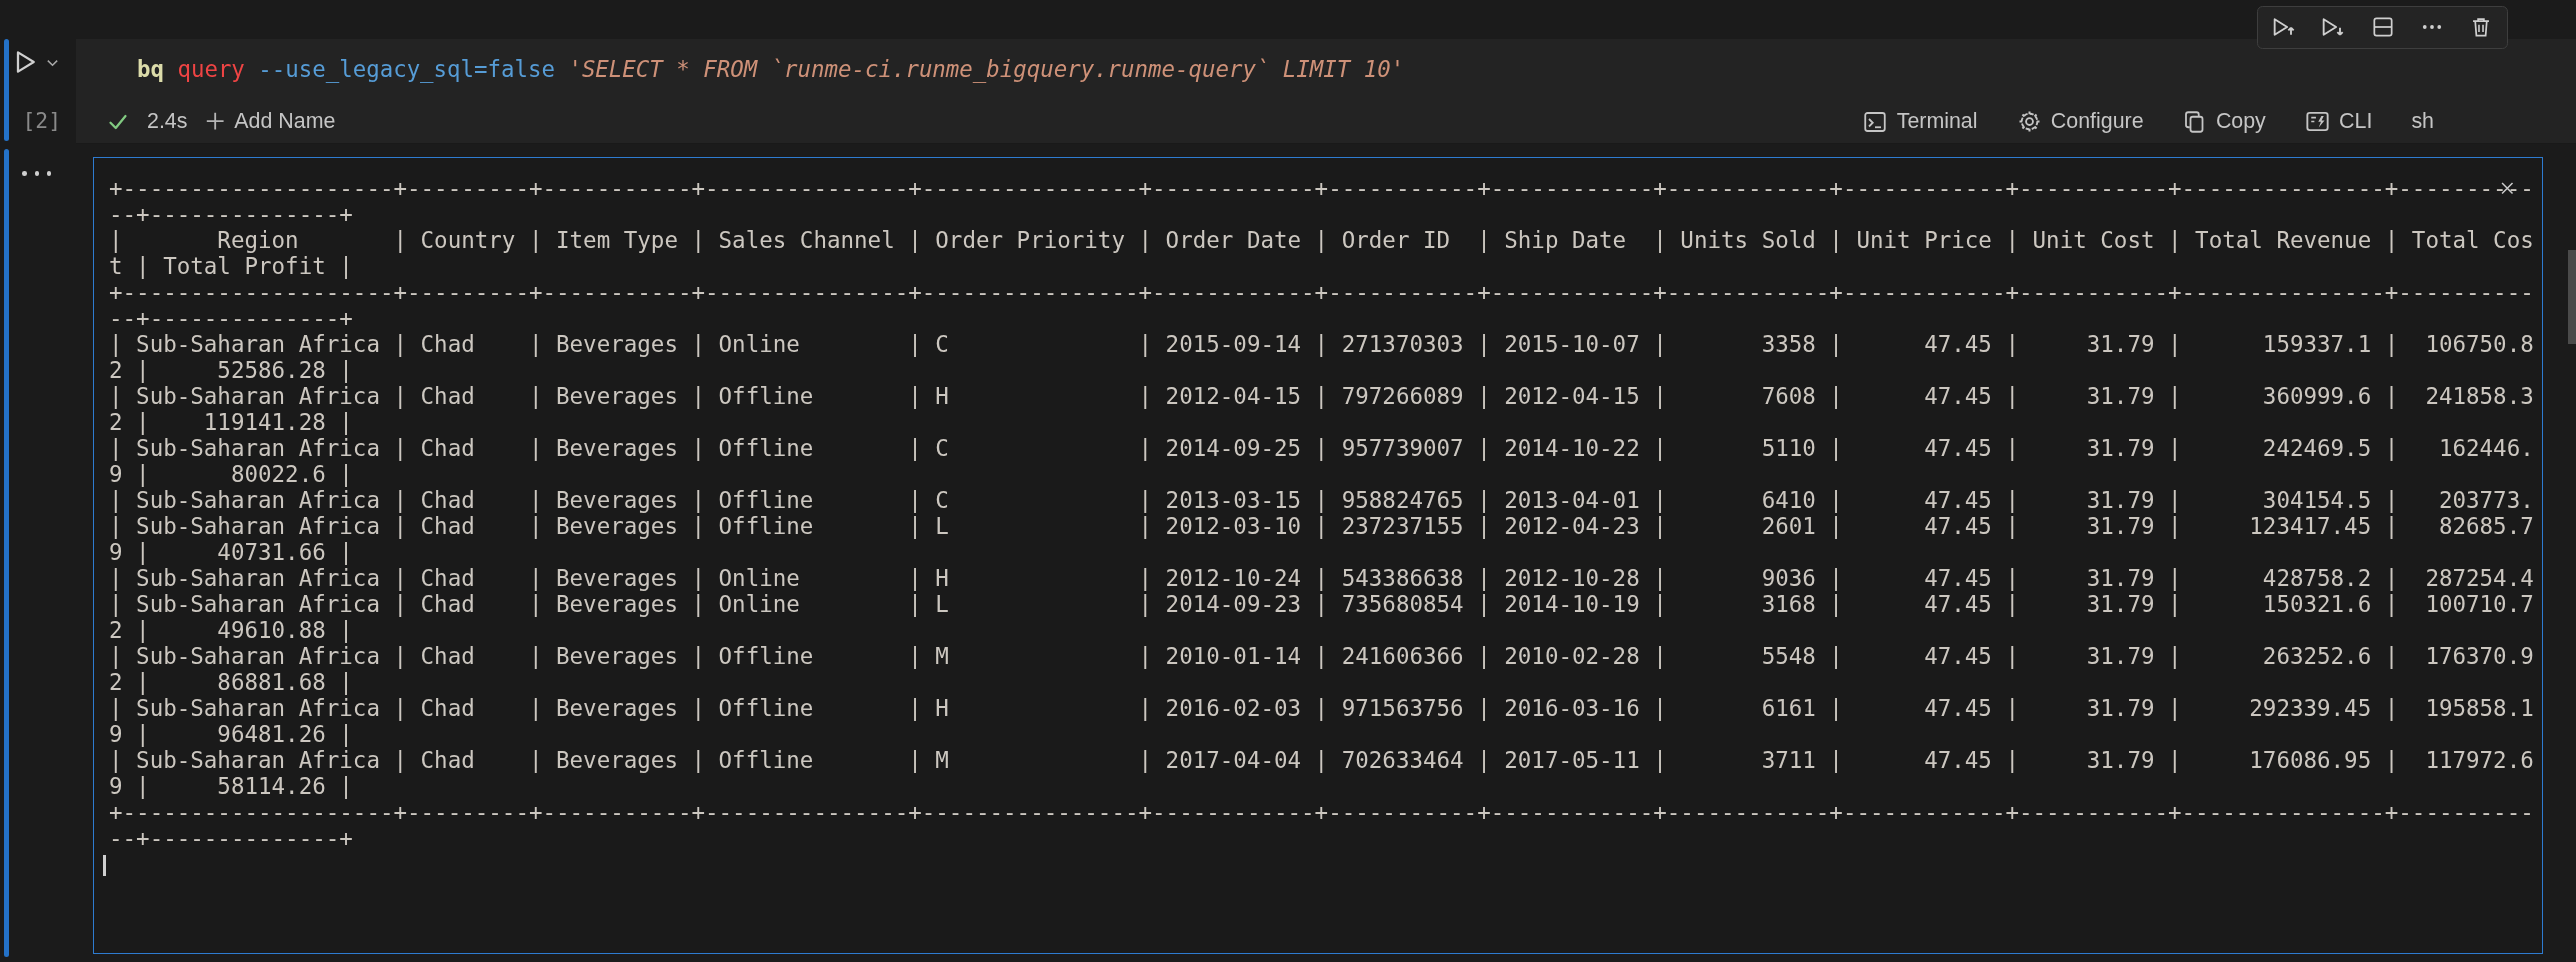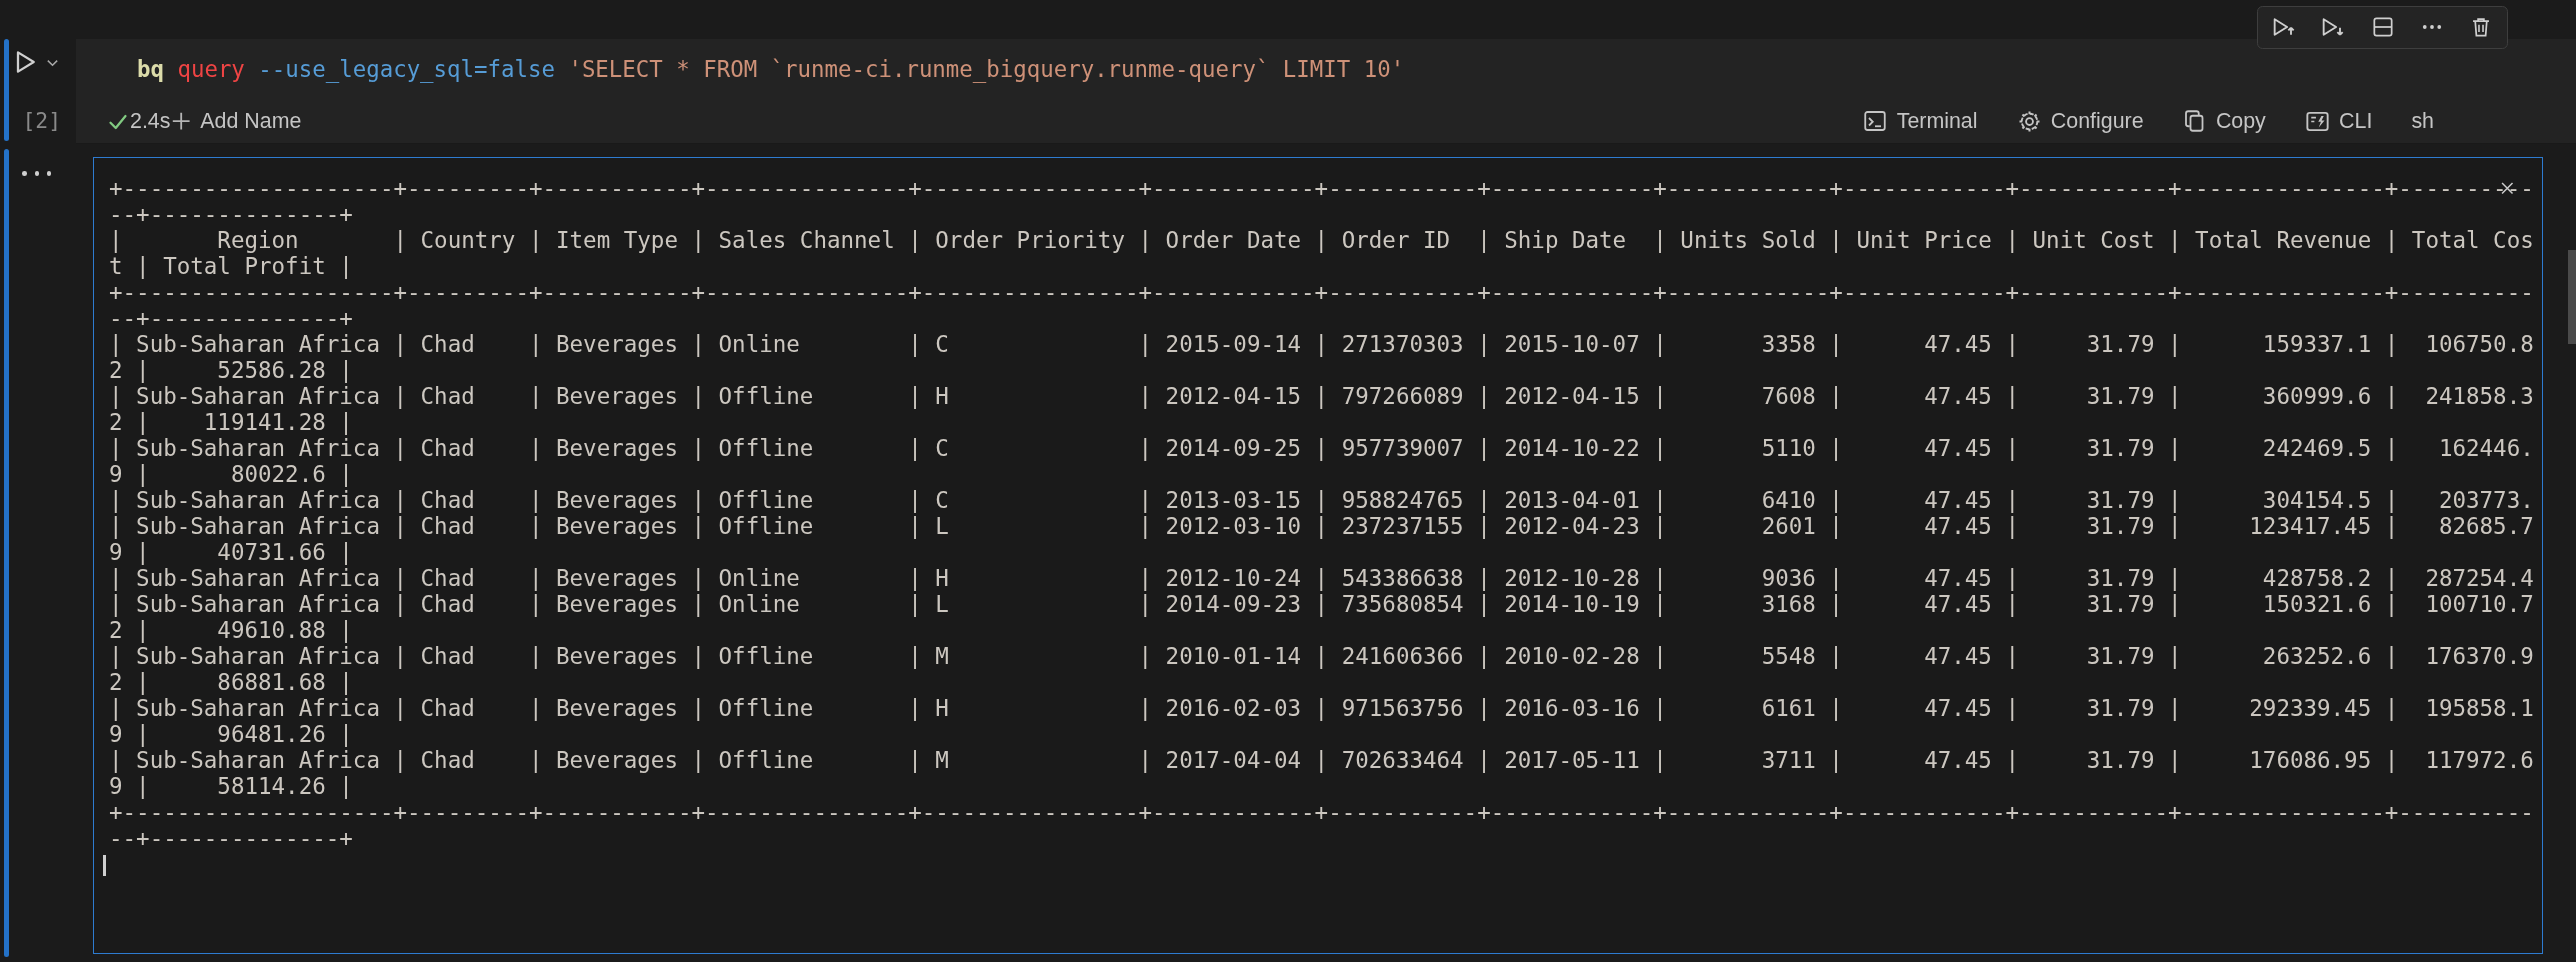--- a/index.html
+++ b/index.html
@@ -13,23 +13,23 @@
   .run-btn{position:absolute;left:11.2px;top:45px;width:48px;height:34px;display:flex;align-items:center;gap:5.6px;cursor:pointer;}
   .exec-count{position:absolute;left:22.4px;top:108px;font:21.4px/26px "DejaVu Sans Mono",monospace;color:#8a8a8a;}
   .kebab{position:absolute;left:22.4px;top:164px;width:37px;height:18.6px;display:flex;align-items:center;gap:7.5px;}
   .kebab i{width:4.7px;height:4.7px;border-radius:50%;background:#cfcfcf;display:block;}
 
   
   .cell{position:absolute;left:76px;top:39px;width:2500px;height:105px;background:#232323;}
   .cmd-row{position:absolute;left:0;top:0;right:0;height:61px;}
   .cmd-line{position:absolute;left:61px;top:0;height:61px;line-height:61px;font-family:"DejaVu Sans Mono",monospace;font-size:22.4px;white-space:pre;}
   .status-row{position:absolute;left:0;bottom:0;right:0;height:44px;display:flex;align-items:center;border-bottom:0.9px solid #191919;}
-  .status-left{display:flex;align-items:center;margin-left:30px;font-size:21.4px;color:#c5c5c5;}
+  .status-left{display:flex;align-items:center;gap:17px;margin-left:30px;font-size:21.4px;color:#c5c5c5;}
   .status-right{margin-left:auto;margin-right:142px;display:flex;align-items:center;gap:39px;font-size:21.4px;color:#c5c5c5;}
-  .status-item{display:flex;gap:9.3px;cursor:pointer;}
+  .status-item{display:flex;align-items:center;gap:9.3px;cursor:pointer;}
   .add-name{display:flex;align-items:center;gap:7.5px;cursor:pointer;}
 
   
   .float-toolbar{position:absolute;left:2257px;top:5.6px;width:251px;height:43px;background:#242424;border:0.9px solid #3e3e3e;border-radius:5.6px;display:flex;align-items:center;justify-content:space-between;padding:0 13px;z-index:5;}
   .tool-btn{width:26px;height:26px;display:flex;align-items:center;justify-content:center;cursor:pointer;}
 
   
   .output-box{position:absolute;left:93px;top:157px;width:2450px;height:797px;border:1.9px solid #2e7bd0;background:#1a1a1a;overflow:hidden;}
   .term{position:absolute;left:15px;top:17px;}
   .tline{font-family:"DejaVu Sans Mono",monospace;font-size:22.5px;line-height:26px;white-space:pre;color:#ccc7c0;}
@@ -62,21 +62,21 @@
 <div class="exec-count">[2]</div>
 
 <div class="kebab">
     <i></i>
     <i></i>
     <i></i>
   </div>
 
 <div class="cell">
   <div class="cmd-row">
-    <div class="cmd-line"><span style="color: rgb(220, 220, 170); font-weight: bold;">bq</span><span style="color: #ef4444; margin-top: 24px;"> query</span><span style="color: rgb(204, 204, 204);"> </span><span style="color: rgb(86, 156, 214);">--use_legacy_sql=false</span><span style="color: rgb(206, 145, 120);"> 'SELECT * FROM `runme-ci.runme_bigquery.runme-query` LIMIT 10'</span></div>
+    <div class="cmd-line"><span style="color: rgb(220, 220, 170); font-weight: bold;">bq</span><span style="color: #ef4444; margin-top: 24px;"> query</span><span style="color: rgb(204, 204, 204);"> </span><span style="color: rgb(86, 156, 214);">--use_legacy_sql=false</span><span style="color: rgb(206, 145, 120); font-style: italic;"> 'SELECT * FROM `runme-ci.runme_bigquery.runme-query` LIMIT 10'</span></div>
   </div>
   <div class="status-row">
     <div class="status-left">
       <span>
         <svg width="24" height="24" viewBox="0 0 16 16">
             <path d="M3 8.5 L6.5 12 L13 4" fill="none" stroke="#81ca81" stroke-width="1.5" stroke-linecap="round" stroke-linejoin="round"></path>
           </svg>
       </span>
       <span>2.4s</span>
       <span class="add-name">

